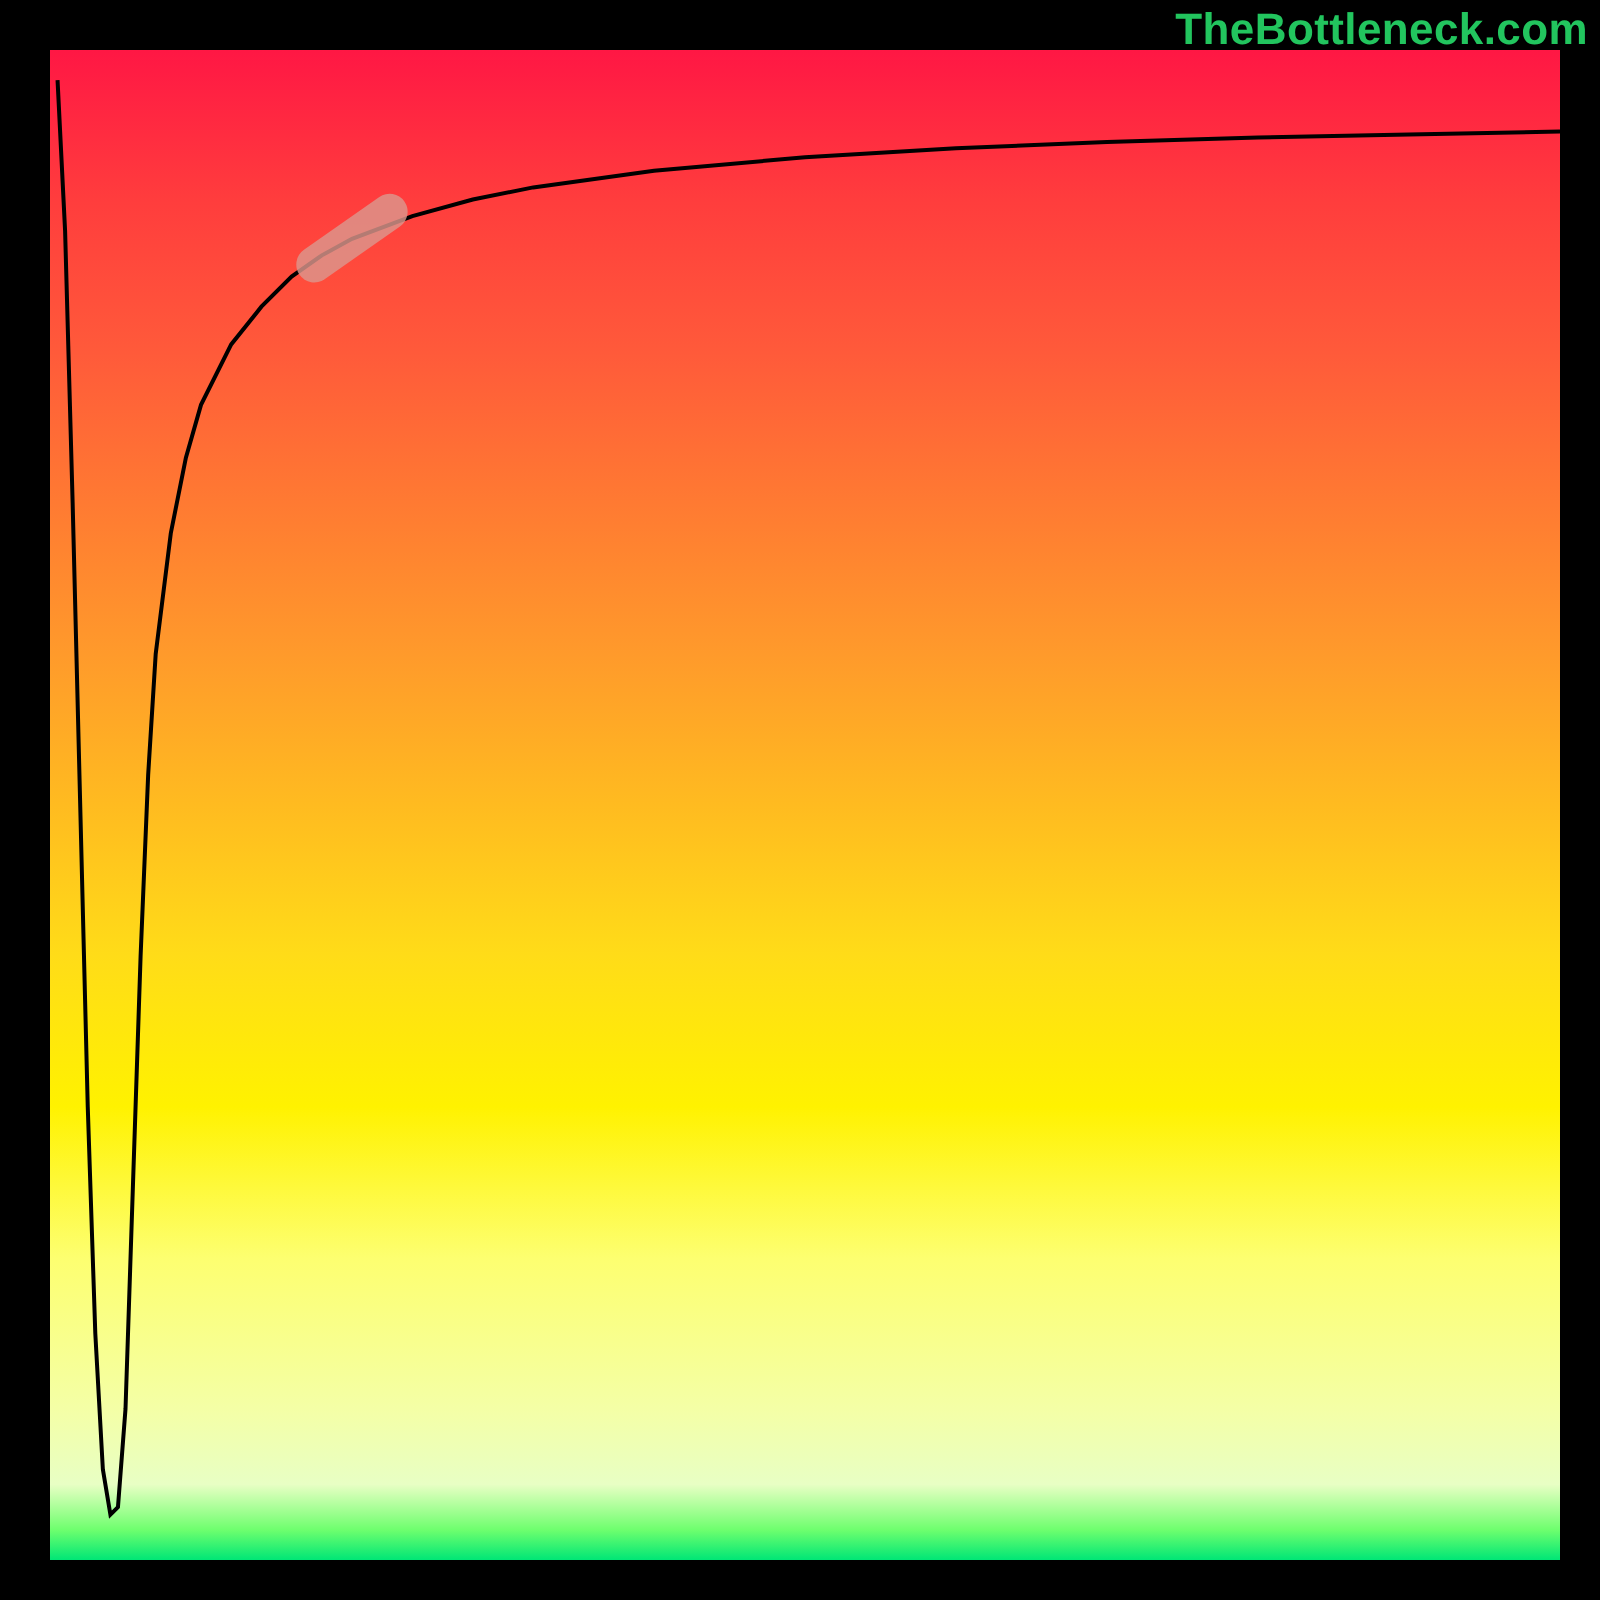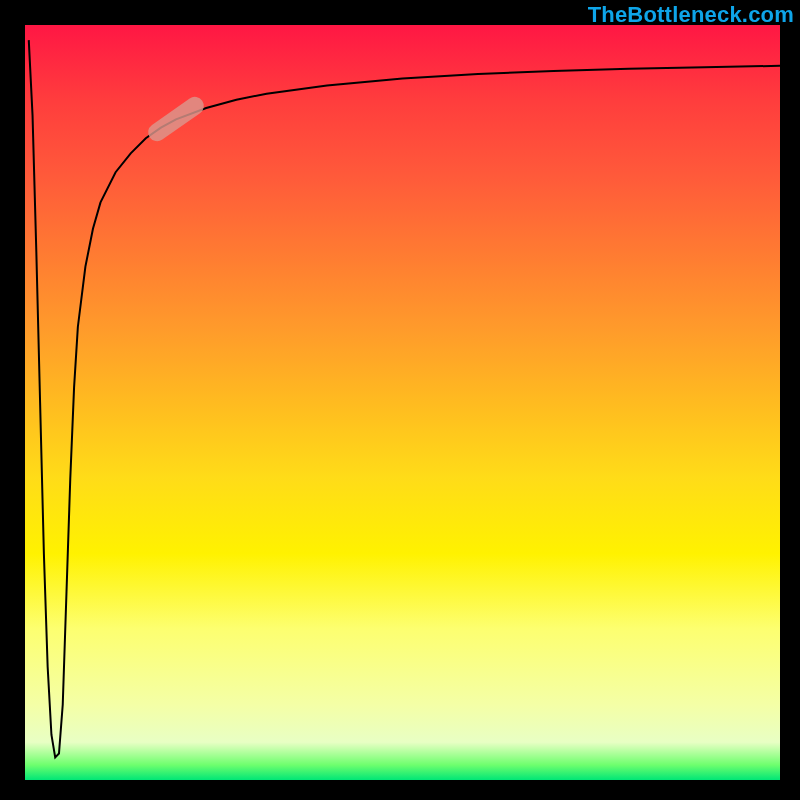--- a/index.html
+++ b/index.html
@@ -5,21 +5,21 @@
   * { margin: 0; padding: 0; box-sizing: border-box; }
   html, body { width: 800px; height: 800px; background: #000; overflow: hidden; }
   .wrap { position: relative; width: 800px; height: 800px; }
   .watermark {
     position: absolute;
     top: 2px;
     right: 6px;
     font-family: Arial, sans-serif;
     font-size: 22px;
     font-weight: bold;
-    color: #0ea5e9;
+    color: #22c55e;
     letter-spacing: 0.2px;
     z-index: 10;
   }
   .plot-area {
     position: absolute;
     left: 25px;
     top: 25px;
     width: 755px;
     height: 755px;
     background: linear-gradient(

